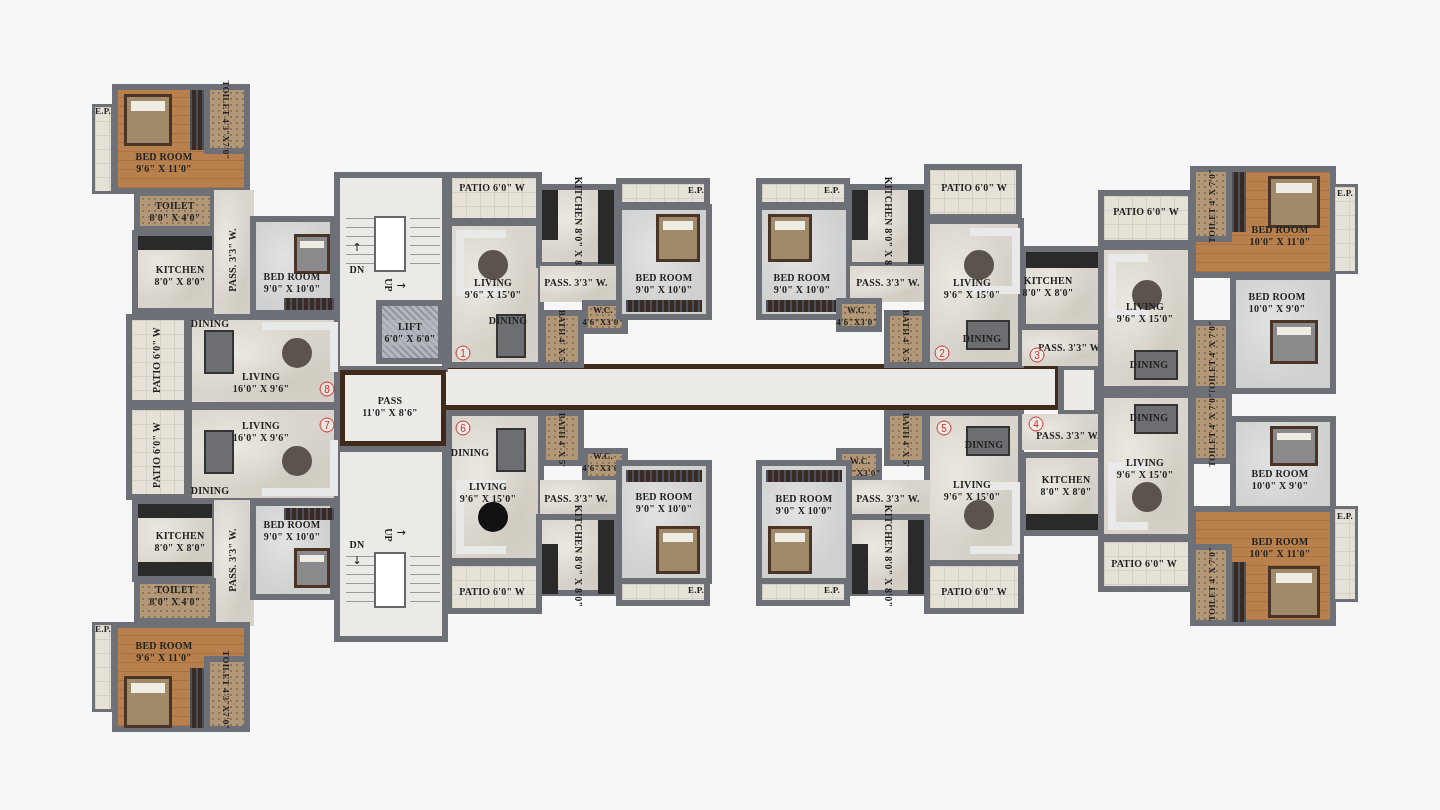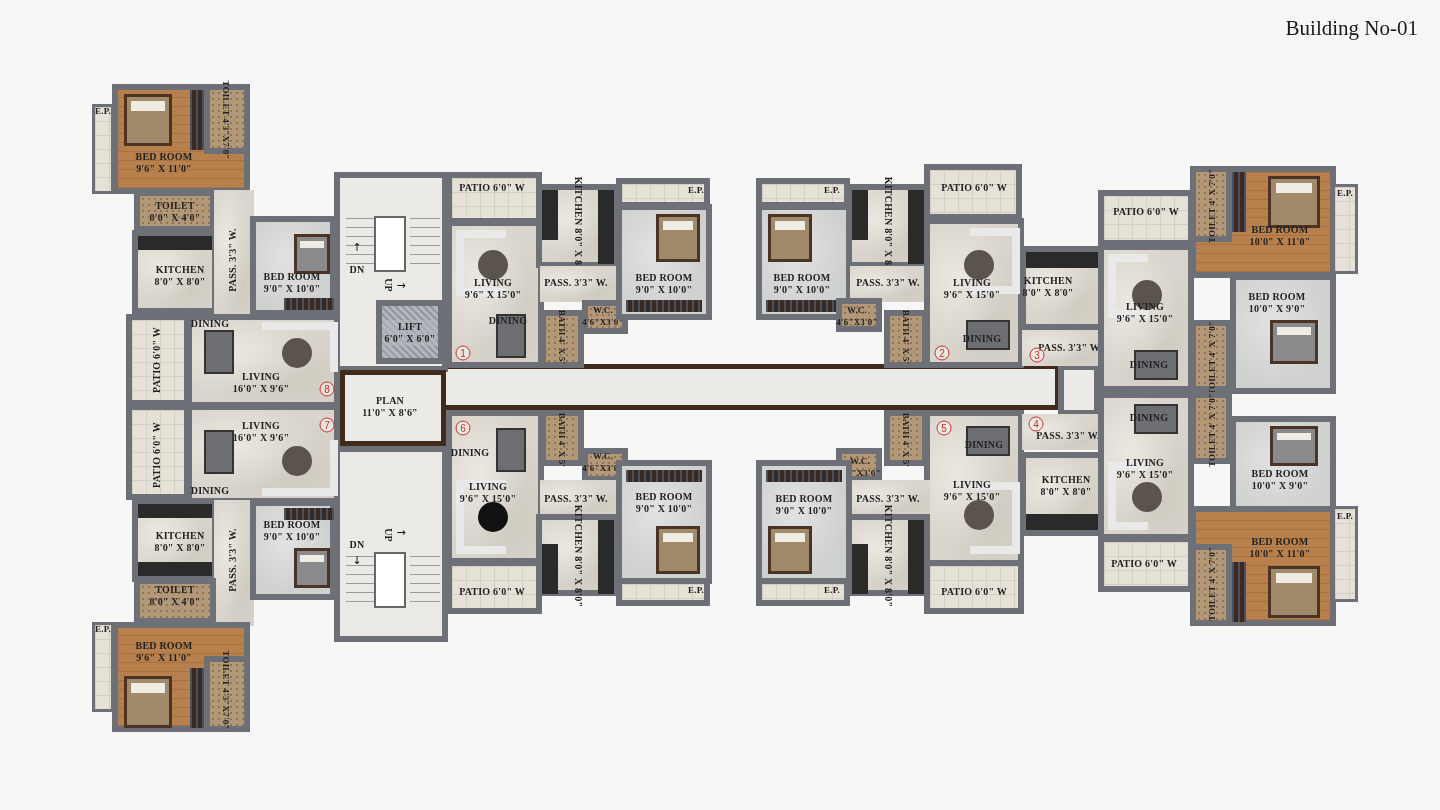--- a/index.html
+++ b/index.html
@@ -36,21 +36,20 @@
   .watermark{position:absolute;left:585px;top:368px;width:270px;height:72px;background:rgba(255,255,255,0.82);}
   .wm-box{position:absolute;left:8px;top:6px;width:40px;height:58px;border:4px solid #f08c3a;border-radius:3px;box-sizing:border-box;opacity:0.9;}
   .wm-line1{position:absolute;left:62px;top:3px;font-family:"Liberation Sans",sans-serif;font-size:30px;color:#8fb448;letter-spacing:-0.5px;}
   .wm-line2{position:absolute;left:62px;top:34px;font-family:"Liberation Sans",sans-serif;font-size:27px;color:#5a5f6a;letter-spacing:-0.8px;}
   .wm-line2 small{font-size:14px;}
 </style>
 </head>
 <body>
 
 <div class="title">
-  <div class="t1">Building No-01</div>
 </div>
 
 <div class="plan">
 
   <div class="room floor-lobby lobby-border" style="left:440px;top:364px;width:620px;height:46px;border-width:5px;"></div>
   <div class="room floor-lobby" style="left:1058px;top:364px;width:42px;height:52px;"></div>
 
   <div class="room floor-stair" style="left:334px;top:172px;width:114px;height:200px;">
     <div class="stair-steps" style="left:6px;top:36px;width:30px;height:50px;"></div>
     <div class="stair-steps" style="left:70px;top:36px;width:30px;height:50px;"></div>
@@ -58,21 +57,21 @@
   </div>
   <span class="arrow" style="left:357px;top:247px;">↑</span>
   <span class="label" style="left:357px;top:270px;">DN</span>
   <span class="label vlabel" style="left:388px;top:285px;">UP</span>
   <span class="arrow" style="left:401px;top:285px;">→</span>
 
   <div class="room floor-lift" style="left:376px;top:300px;width:68px;height:64px;"></div>
   <span class="label" style="left:410px;top:333px;background:rgba(180,184,190,0.6);padding:1px 2px;"><span>LIFT</span><span class="sub">6'0" X 6'0"</span></span>
 
   <div class="room floor-lobby lobby-border" style="left:340px;top:370px;width:106px;height:76px;border-width:5px;"></div>
-  <span class="label" style="left:390px;top:407px;"><span>PLAN</span><span class="sub">11'0" X 8'6"</span></span>
+  <span class="label" style="left:390px;top:407px;"><span>PASS</span><span class="sub">11'0" X 8'6"</span></span>
 
   <div class="room floor-lift" style="left:376px;top:450px;width:68px;height:66px;"></div>
   <span class="label" style="left:410px;top:480px;background:rgba(180,184,190,0.6);padding:1px 2px;"><span>LIFT</span><span class="sub">6'0" X 6'0"</span></span>
 
   <div class="room floor-stair" style="left:334px;top:446px;width:114px;height:196px;">
     <div class="stair-steps" style="left:6px;top:100px;width:30px;height:50px;"></div>
     <div class="stair-steps" style="left:70px;top:100px;width:30px;height:50px;"></div>
     <div class="stair-well" style="left:34px;top:100px;width:32px;height:56px;"></div>
   </div>
   <span class="label" style="left:357px;top:545px;">DN</span>

